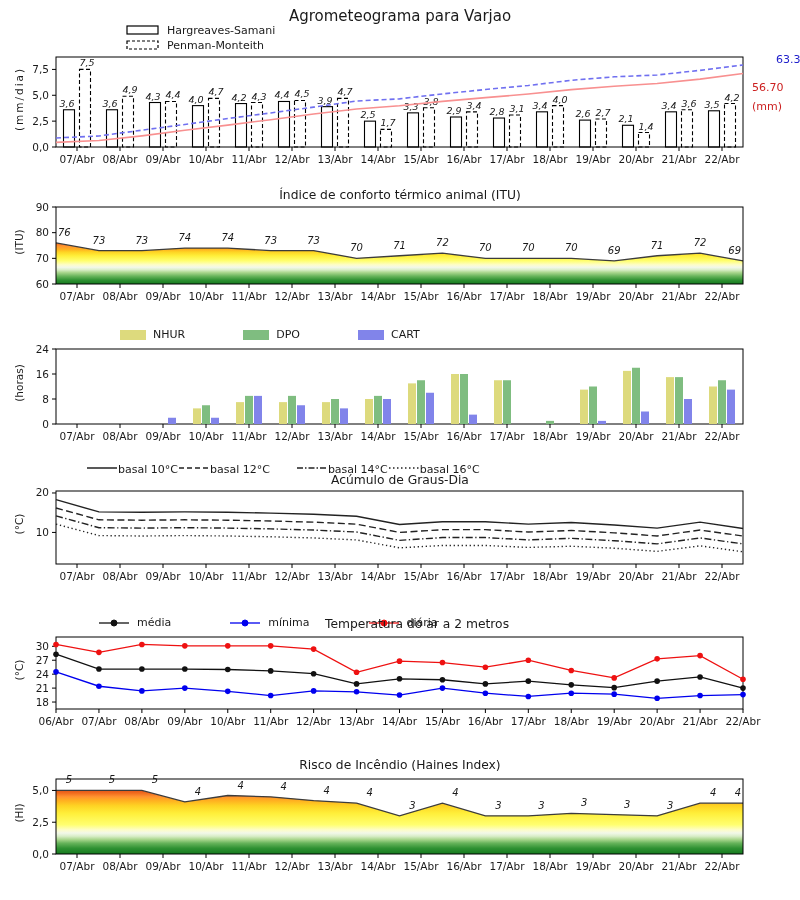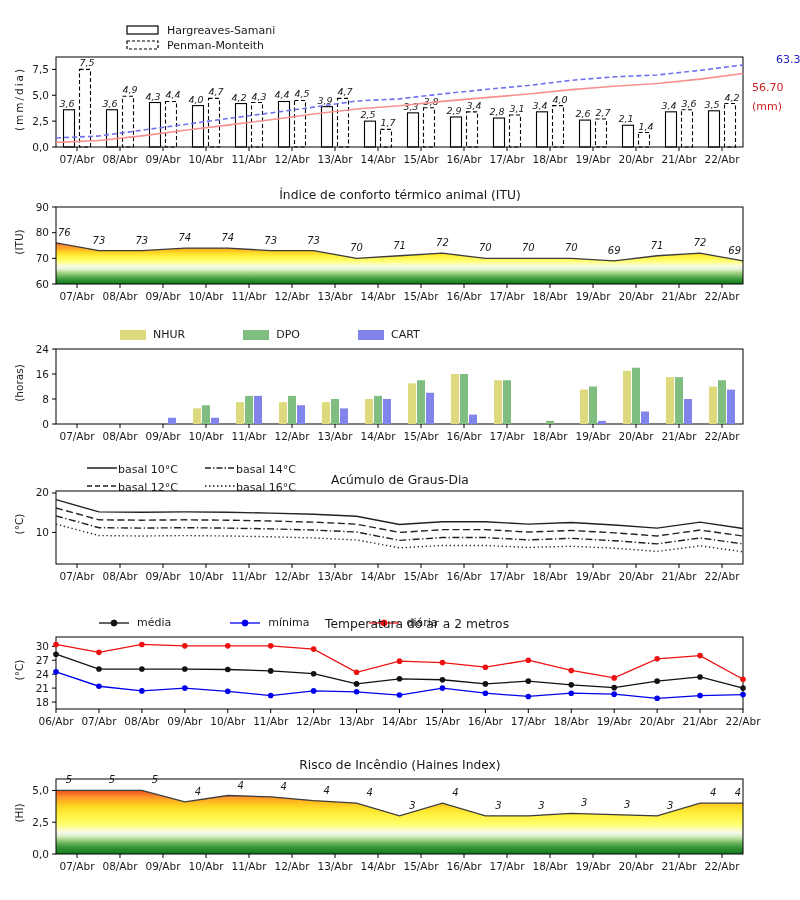--- a/index.html
+++ b/index.html
@@ -13,21 +13,21 @@
   .overlay{position:absolute;white-space:nowrap;}
   .ptitle{left:0;width:800px;text-align:center;font-size:12.3px;}
   #main-title{left:0;top:7px;width:800px;text-align:center;font-size:15px;}
   .ylab{left:-31px;width:100px;text-align:center;font-size:10.5px;transform:rotate(-90deg);}
   .ylab.spaced{letter-spacing:2px;}
   .leg{display:flex;font-size:11px;}
   .leg .g{display:inline-flex;align-items:center;margin-right:7px;}
   .leg .item{display:flex;align-items:center;margin-right:24px;margin-left:34px;}
   .legcol .row{display:flex;align-items:center;height:18px;}
   .legcol{display:flex;}
-  .legcol .col{display:flex;flex-direction:column;margin-right:26px;}
+  .legcol .col{display:flex;flex-direction:row;margin-right:26px;}
   .swatch{width:26px;height:10px;margin-right:7px;display:inline-block;}
   .rlab{font-size:11px;}
 </style>
 </head>
 <body>
 
 <div id="app">
 
   <svg id="plots" width="800" height="900">
       <g>
@@ -528,20 +528,21 @@
         <text x="498.375" y="808.8644067796611" text-anchor="middle" class="ann">3</text>
         <text x="541.3125" y="808.8644067796611" text-anchor="middle" class="ann">3</text>
         <text x="584.25" y="806.3220338983051" text-anchor="middle" class="ann">3</text>
         <text x="627.1875" y="807.5932203389831" text-anchor="middle" class="ann">3</text>
         <text x="670.125" y="808.8644067796611" text-anchor="middle" class="ann">3</text>
         <text x="713.0625" y="796.1525423728814" text-anchor="middle" class="ann">4</text>
         <text x="741" y="796.1525423728814" text-anchor="end" class="ann">4</text>
       </g>
     </svg>
 
+  <div id="main-title" class="overlay">Agrometeograma para Varjao</div>
 
   <div class="overlay" style="left:126px;top:24px;">
     <div class="leg" style="margin-bottom:2px;">
       <span class="g">
           <svg width="34" height="11">
             <rect x="1" y="1" width="31" height="8" fill="none" stroke="#000" stroke-width="1.2"></rect>
           </svg>
         </span>
       <span>Hargreaves-Samani</span>
     </div>

